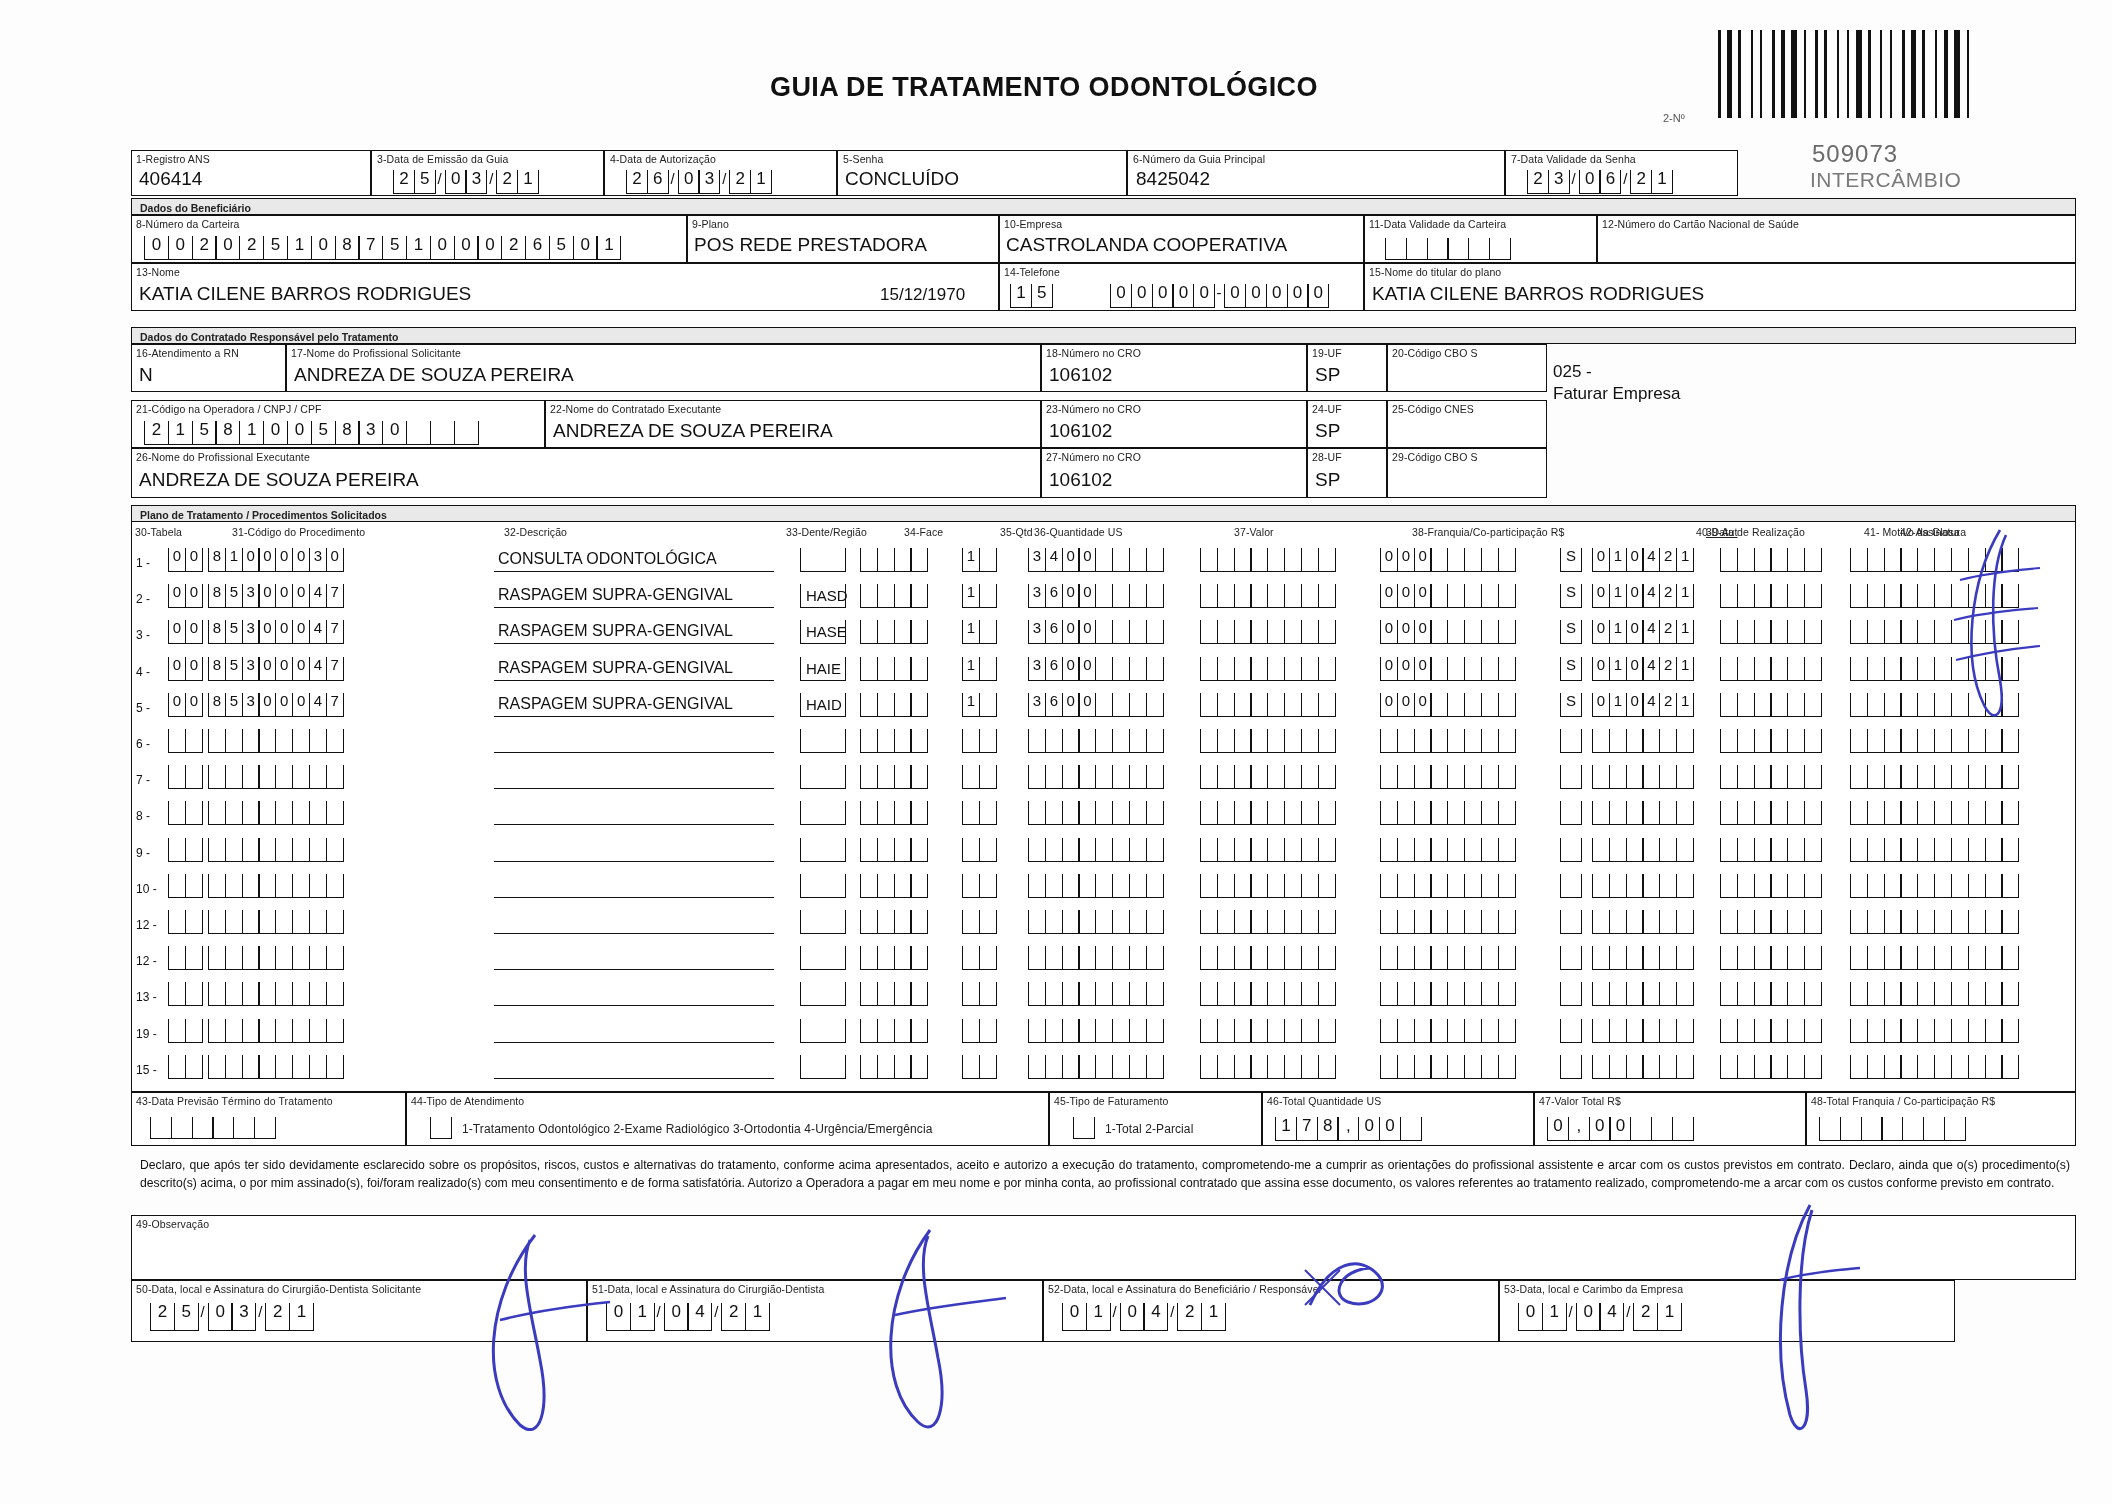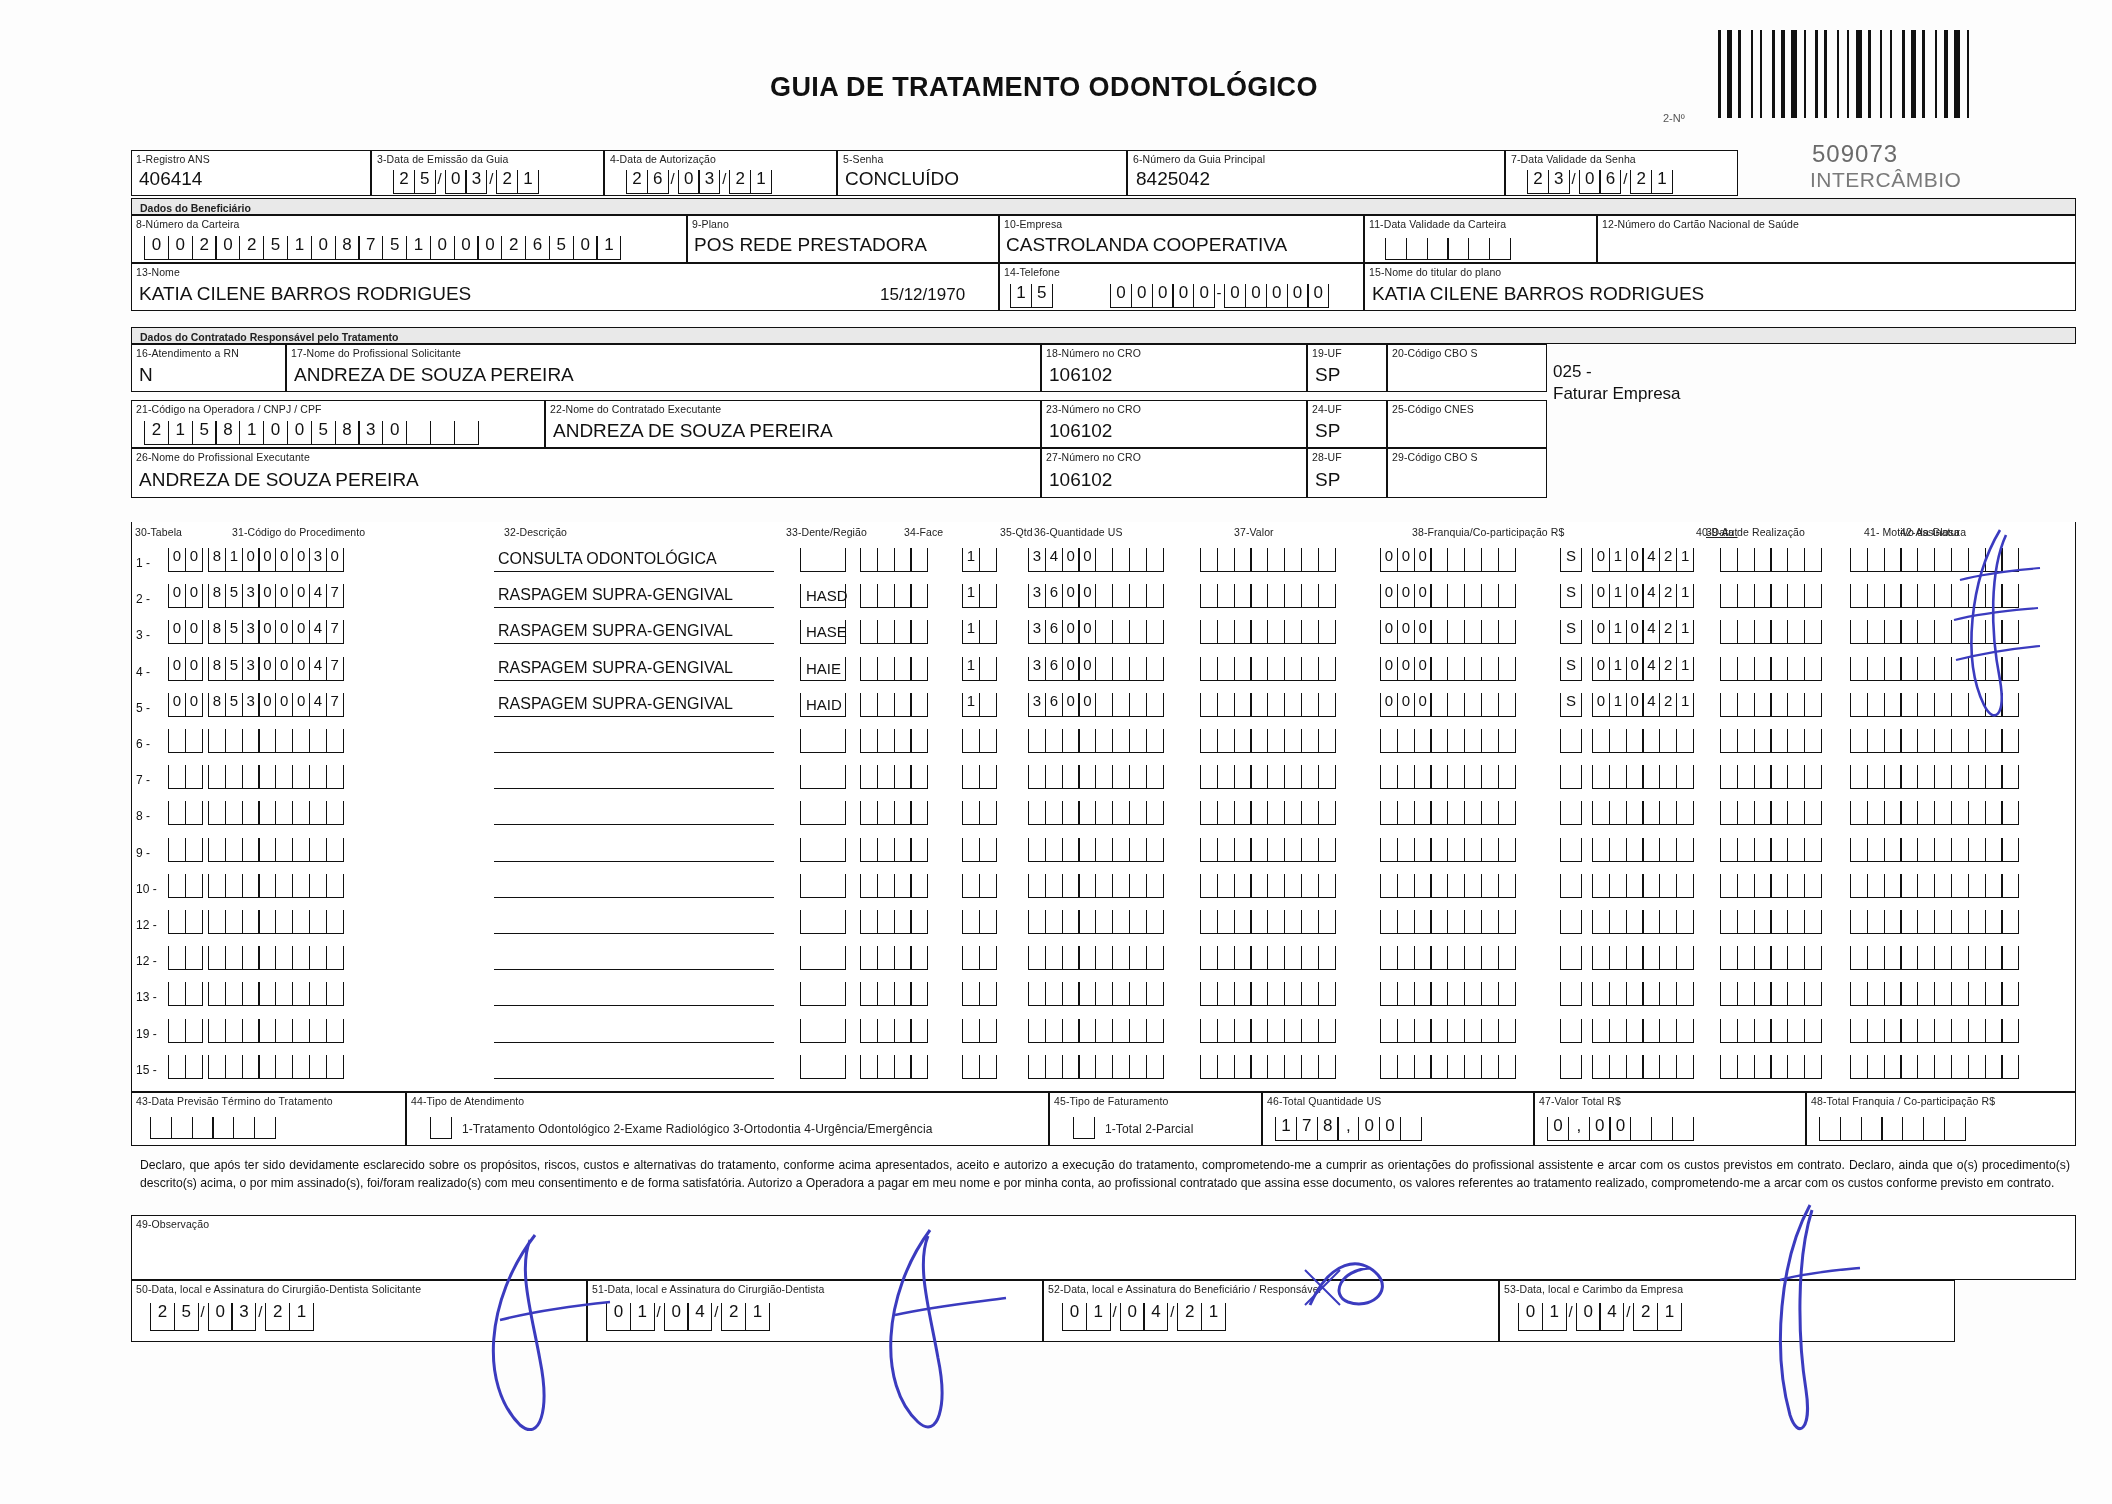--- a/index.html
+++ b/index.html
@@ -393,20 +393,23 @@
   <div class="lbl" style="left:1046px;top:451px;">27-Número no CRO</div>
   <div class="val" style="left:1049px;top:469px;">106102</div>
 
   <div class="bx" style="left:1307px;top:448px;width:80px;height:50px;"></div>
   <div class="lbl" style="left:1312px;top:451px;">28-UF</div>
   <div class="val" style="left:1315px;top:469px;">SP</div>
 
   <div class="bx" style="left:1387px;top:448px;width:160px;height:50px;"></div>
   <div class="lbl" style="left:1392px;top:451px;">29-Código CBO S</div>
 
+  <div class="secbar" style="left:131px;top:505px;width:1945px;height:17px;">
+    <span>Plano de Tratamento / Procedimentos Solicitados</span>
+  </div>
   <div class="bx" style="left:131px;top:522px;width:1945px;height:570px;border-top:none;"></div>
 
   <div id="proc-headers">
       <div class="lbl" style="left: 135px; top: 526px;">30-Tabela</div>
       <div class="lbl" style="left: 232px; top: 526px;">31-Código do Procedimento</div>
       <div class="lbl" style="left: 504px; top: 526px;">32-Descrição</div>
       <div class="lbl" style="left: 786px; top: 526px;">33-Dente/Região</div>
       <div class="lbl" style="left: 904px; top: 526px;">34-Face</div>
       <div class="lbl" style="left: 1000px; top: 526px;">35-Qtd</div>
       <div class="lbl" style="left: 1034px; top: 526px;">36-Quantidade US</div>

